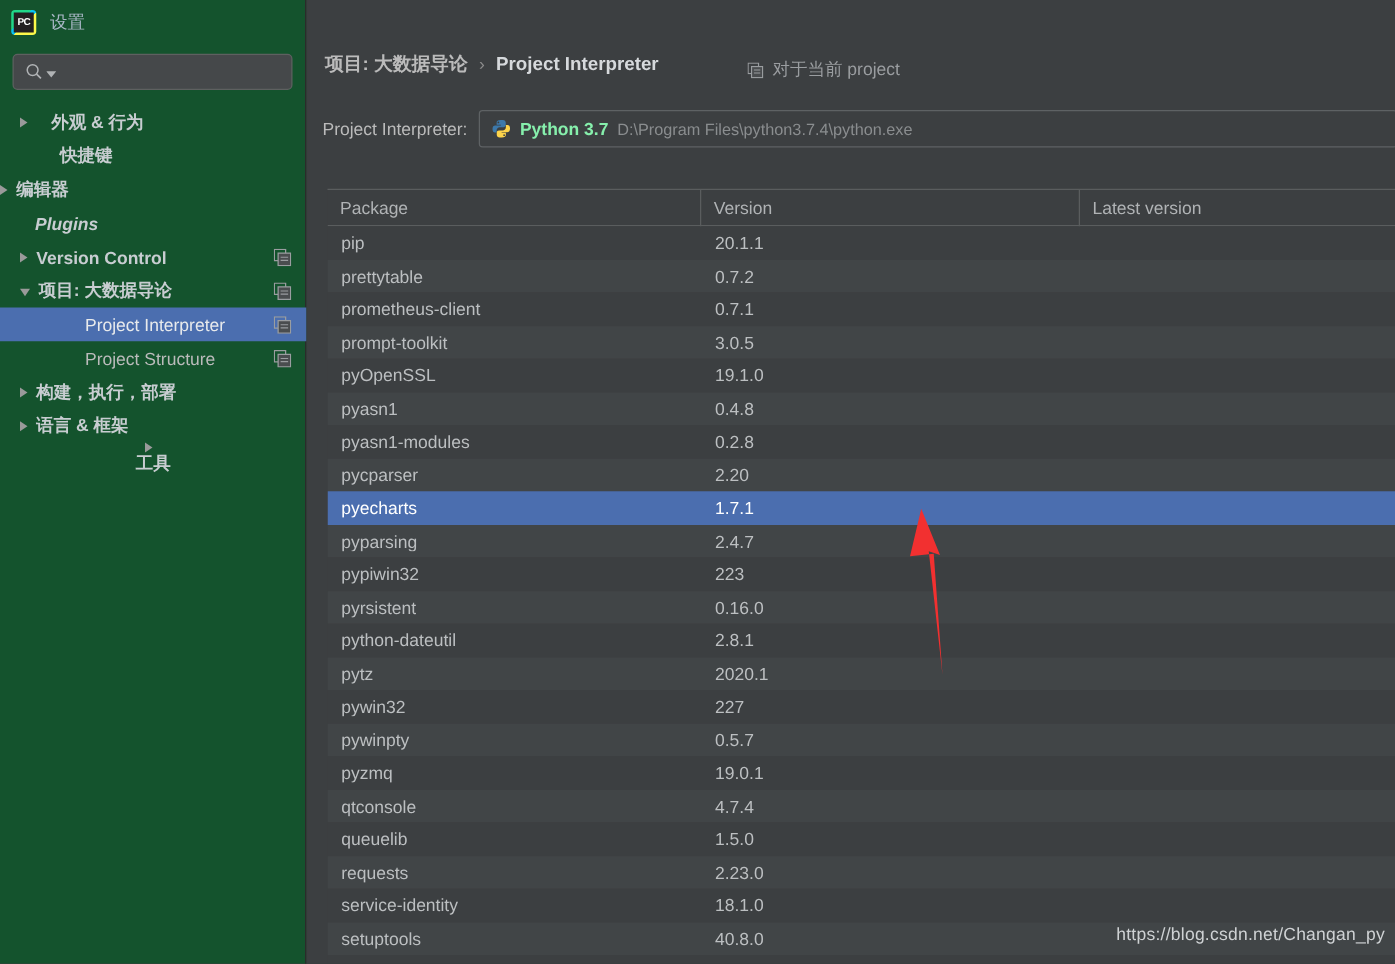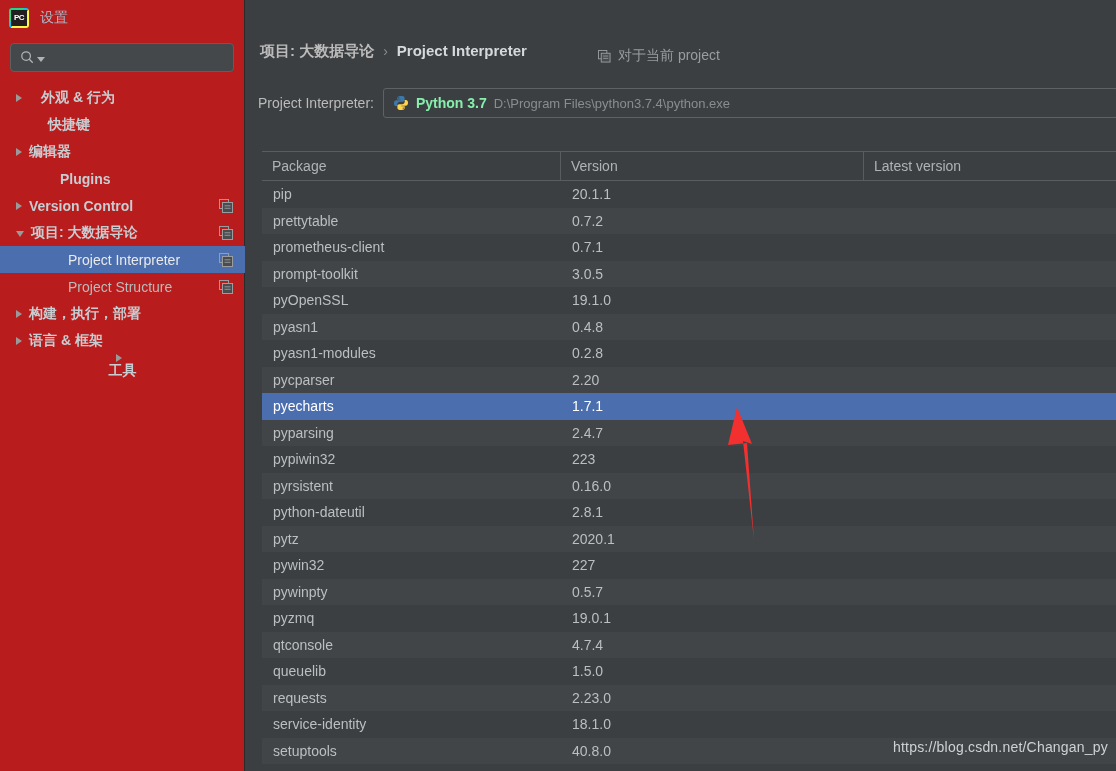--- a/index.html
+++ b/index.html
@@ -7,21 +7,21 @@
     width: 1116px; height: 771px;
     background: #3c3f41;
     font-family: "Liberation Sans", "DejaVu Sans", sans-serif;
     overflow: hidden;
   }
   .app { position: relative; width: 1116px; height: 771px; background: #3c3f41; }
 
   
   .sidebar {
     position: absolute; left: 0; top: 0; width: 245px; height: 771px;
-    background: #b91c1c; border-right: 1px solid #2b2b2b;
+    background: #14532d; border-right: 1px solid #2b2b2b;
   }
   .titlebar {
     position: absolute; left: 0; top: 0; width: 245px; height: 35px;
     display: flex; align-items: center; padding-left: 9px;
   }
   .pc-logo {
     width: 20px; height: 20px; border-radius: 3px; flex: 0 0 auto;
     background: linear-gradient(135deg,#21d789 0%,#21d789 40%,#07c3f2 40%,#07c3f2 55%,#fcf84a 55%,#fcf84a 100%);
     position: relative; overflow: hidden;
   }
@@ -162,25 +162,25 @@
 
     <div class="tree" id="tree">
         <div class="tree-row bold" style="padding-left: 16px; gap: 12px;">
           <div class="arrow right"></div>
           <span class="tlabel">外观 &amp; 行为</span>
         </div>
         <div class="tree-row bold" style="padding-left: 35px;">
           <div class="arrow none"></div>
           <span class="tlabel">快捷键</span>
         </div>
-        <div class="tree-row bold" style="padding-left: 16px;">
+        <div class="tree-row bold" style="">
           <div class="arrow right"></div>
           <span class="tlabel">编辑器</span>
         </div>
-        <div class="tree-row bold" style="padding-left: 47px;">
+        <div class="tree-row bold" style="padding-left: 15px; font-style: italic;">
           <div class="arrow none"></div>
           <span class="tlabel">Plugins</span>
         </div>
         <div class="tree-row bold" style="padding-left: 16px;">
           <div class="arrow right"></div>
           <span class="tlabel">Version Control</span>
           <svg class="copy-icon" viewBox="0 0 14 14">
             <rect x="0.5" y="0.5" width="9" height="9" fill="none" stroke="#9a9da0" stroke-width="1"></rect>
             <rect x="3.5" y="3.5" width="10" height="10" fill="#4a4d4f" stroke="#9a9da0" stroke-width="1"></rect>
             <line x1="5.5" y1="6.8" x2="11.5" y2="6.8" stroke="#9a9da0" stroke-width="0.9"></line>

